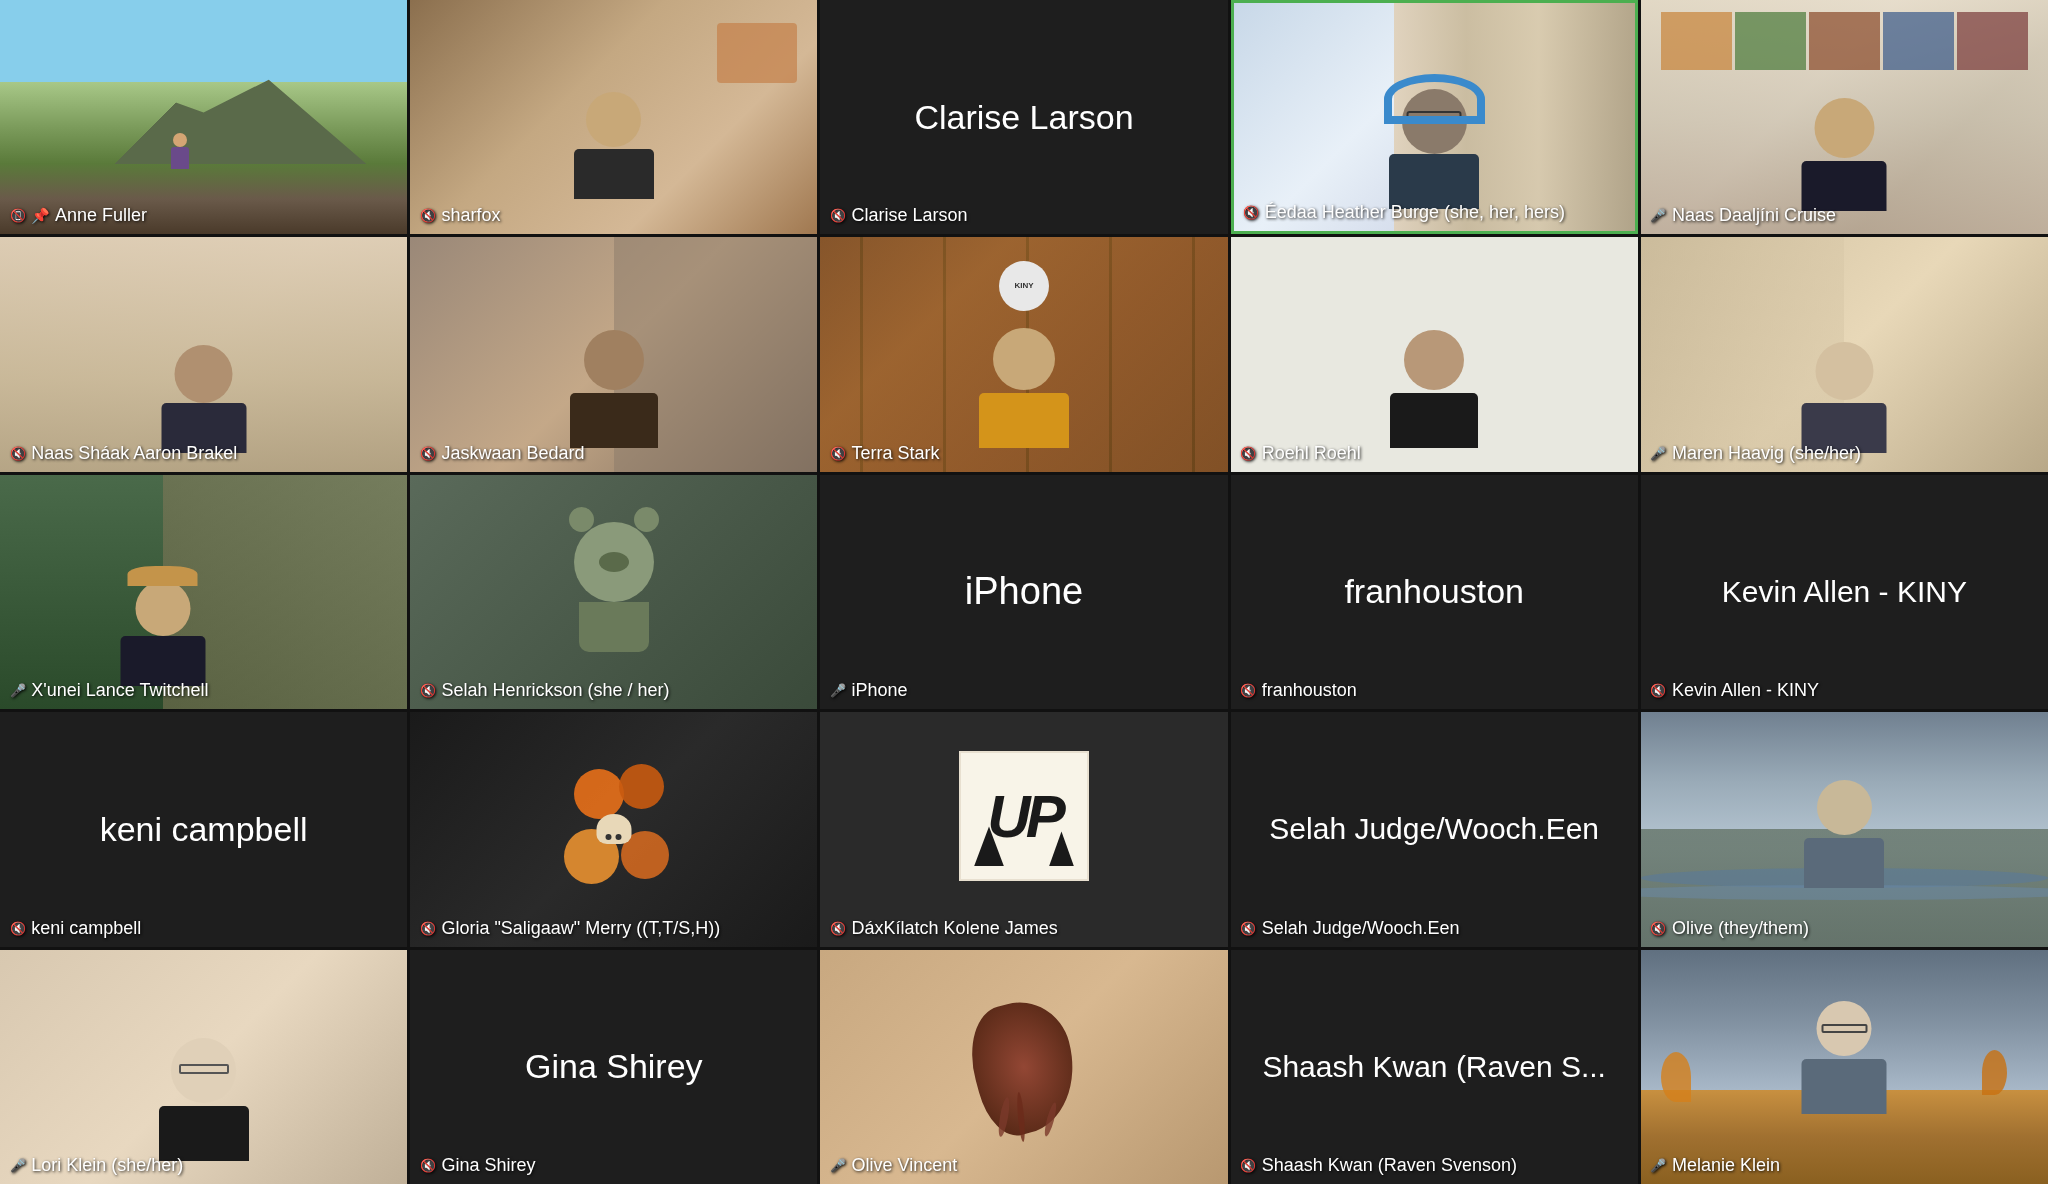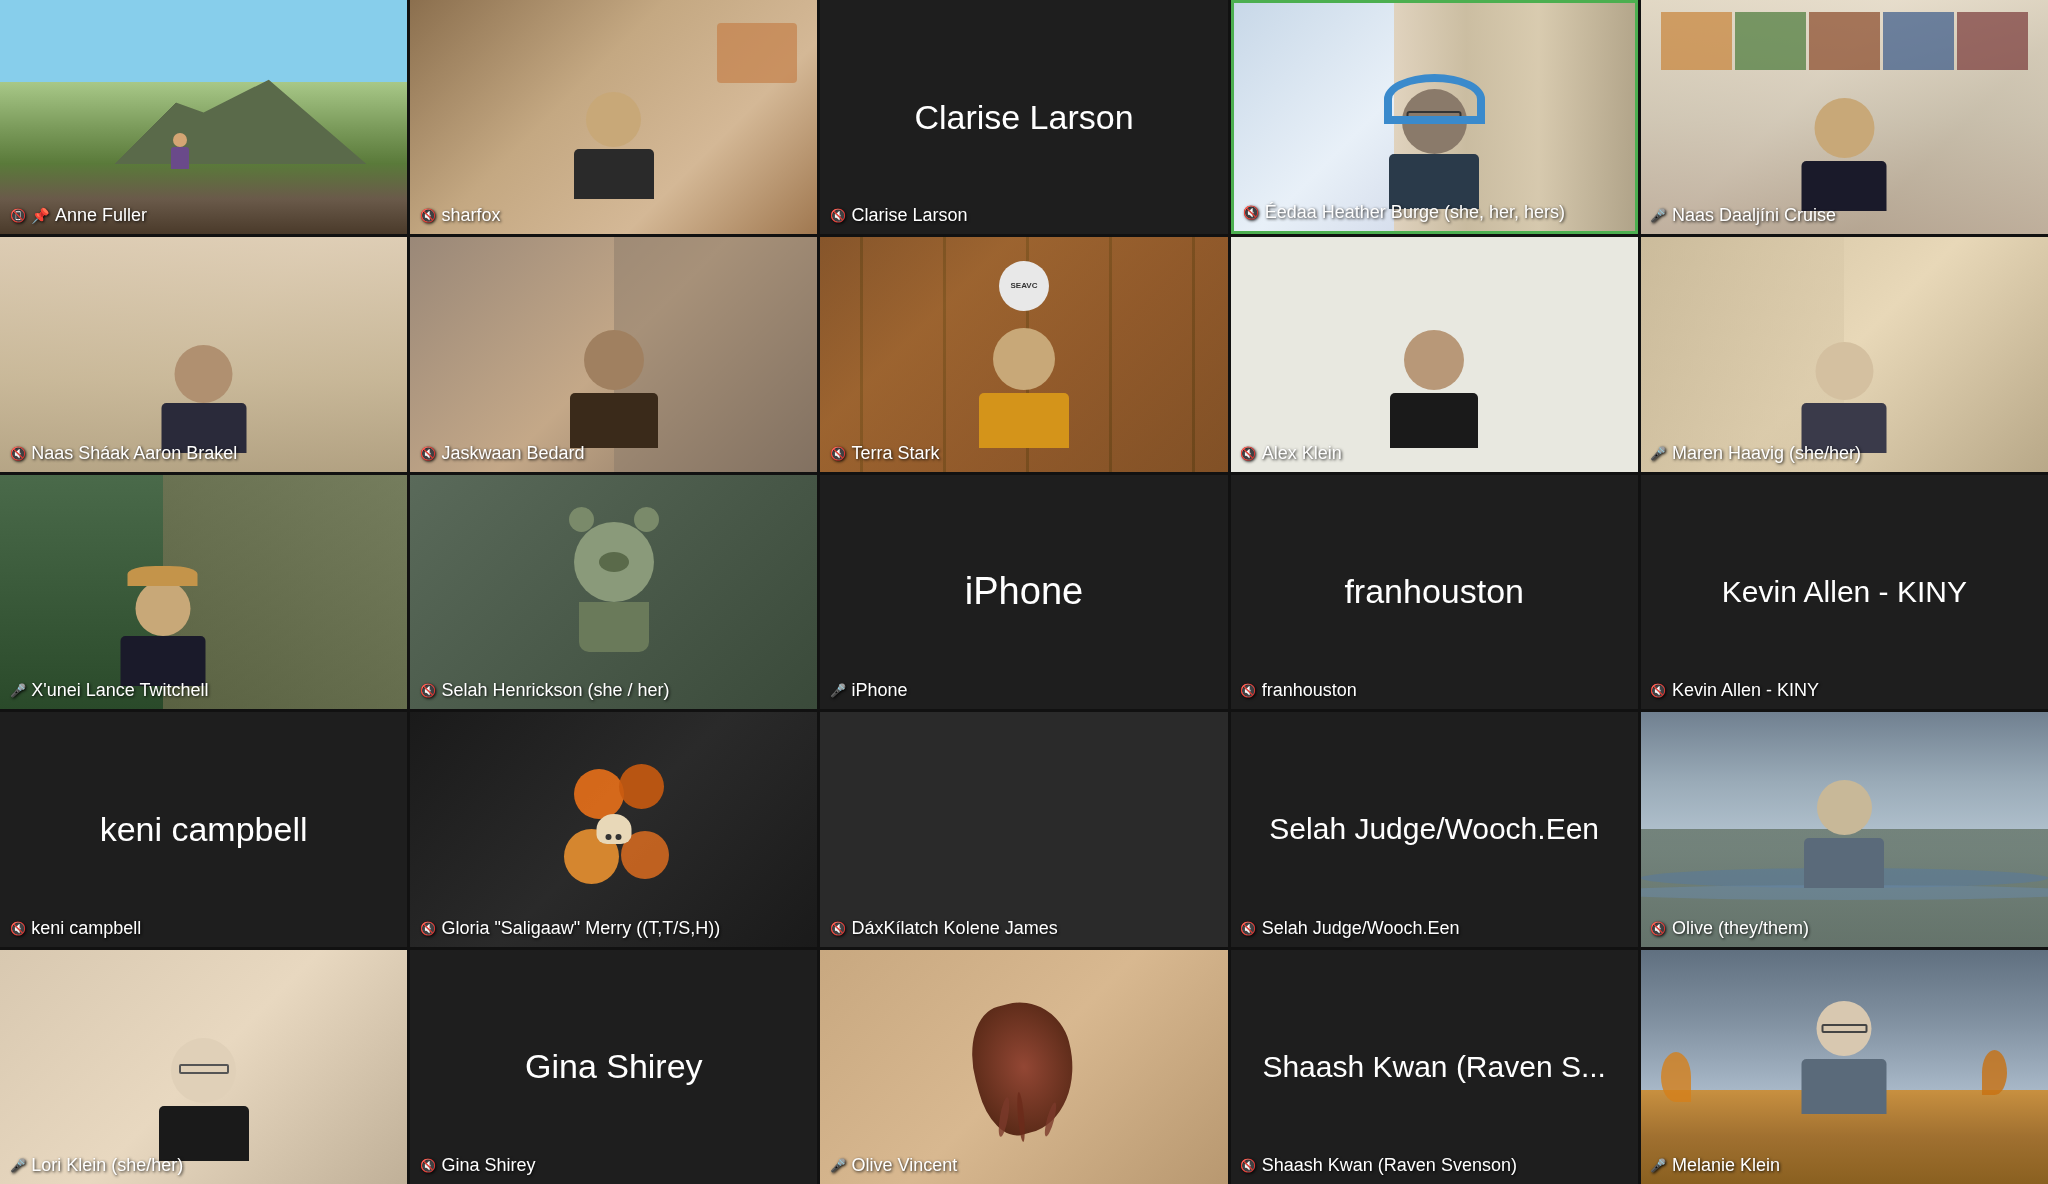--- a/index.html
+++ b/index.html
@@ -163,40 +163,40 @@
     <div class="tile-label">
       <span style="color:#e74c3c;font-size:13px;">🔇</span>
       <span>Jaskwaan Bedard</span>
     </div>
   </div>
 
   <div class="tile" style="background:linear-gradient(135deg,#7a4a2a 0%,#c47a3a 30%,#a05a2a 60%,#6a3a1a 100%);">
 
     <div style="position:absolute;top:0;left:0;width:100%;height:100%;background:repeating-linear-gradient(90deg,#8b5a2b 0px,#8b5a2b 40px,#6b4a1b 40px,#6b4a1b 43px,#8b5a2b 43px,#8b5a2b 83px);opacity:0.7;"></div>
 
-    <div style="position:absolute;top:10%;left:50%;transform:translateX(-50%);width:50px;height:50px;border-radius:50%;background:#e8e8e8;display:flex;align-items:center;justify-content:center;font-size:8px;font-weight:bold;color:#333;">SEAVC</div>
+    <div style="position:absolute;top:10%;left:50%;transform:translateX(-50%);width:50px;height:50px;border-radius:50%;background:#e8e8e8;display:flex;align-items:center;justify-content:center;font-size:8px;font-weight:bold;color:#333;">KINY</div>
     <div style="position:absolute;bottom:10%;left:50%;transform:translateX(-50%);display:flex;flex-direction:column;align-items:center;">
       <div style="width:62px;height:62px;border-radius:50%;background:#c8a878;margin-bottom:3px;"></div>
       <div style="width:90px;height:55px;background:#d4941a;border-radius:5px 5px 0 0;"></div>
     </div>
     <div class="tile-label">
       <span style="color:#e74c3c;font-size:13px;">🔇</span>
       <span>Terra Stark</span>
     </div>
   </div>
 
   <div class="tile" style="background:linear-gradient(135deg,#e8e8e8 0%,#f0f0f0 50%,#d8d8d8 100%);">
     <div style="position:absolute;top:0;left:0;width:100%;height:100%;background:#e8e8e0;"></div>
     <div style="position:absolute;bottom:10%;left:50%;transform:translateX(-50%);display:flex;flex-direction:column;align-items:center;">
       <div style="width:60px;height:60px;border-radius:50%;background:#b89878;margin-bottom:3px;"></div>
       <div style="width:88px;height:55px;background:#1a1a1a;border-radius:5px 5px 0 0;"></div>
     </div>
     <div class="tile-label">
       <span style="color:#e74c3c;font-size:13px;">🔇</span>
-      <span>Alex Klein</span>
+      <span>Roehl Roehl</span>
     </div>
   </div>
 
   <div class="tile" style="background:linear-gradient(135deg,#d0c0a0 0%,#e8d8b8 50%,#b8a888 100%);">
 
     <div style="position:absolute;top:0;left:0;width:50%;height:100%;background:linear-gradient(90deg,#c8b898 0%,#d8c8a8 100%);opacity:0.6;"></div>
     <div style="position:absolute;bottom:8%;left:50%;transform:translateX(-50%);display:flex;flex-direction:column;align-items:center;">
       <div style="width:58px;height:58px;border-radius:50%;background:#d4c0a0;margin-bottom:3px;"></div>
       <div style="width:85px;height:50px;background:#3a3a4a;border-radius:5px 5px 0 0;"></div>
     </div>
@@ -298,20 +298,30 @@
         </div>
       </div>
     </div>
     <div class="tile-label">
       <span style="color:#e74c3c;font-size:13px;">🔇</span>
       <span>Gloria "Saligaaw" Merry ((T,T/S,H))</span>
     </div>
   </div>
 
   <div class="tile tile-bg-mid" style="background:#2a2a2a;">
+    <div style="position:absolute;top:50%;left:50%;transform:translate(-50%,-60%);width:130px;height:130px;background:#f8f4e8;border:2px solid #e8e0d0;display:flex;align-items:center;justify-content:center;padding:5px;">
+
+      <div style="width:110px;height:110px;position:relative;display:flex;align-items:center;justify-content:center;overflow:hidden;">
+
+        <div style="font-size:60px;font-weight:bold;color:#1a1a1a;letter-spacing:-5px;font-style:italic;">UP</div>
+
+        <div style="position:absolute;bottom:5px;left:5px;width:30px;height:40px;background:#1a1a1a;clip-path:polygon(0% 100%,50% 0%,100% 100%);"></div>
+        <div style="position:absolute;bottom:5px;right:5px;width:25px;height:35px;background:#1a1a1a;clip-path:polygon(0% 100%,50% 0%,100% 100%);"></div>
+      </div>
+    </div>
     <div class="tile-label">
       <span style="color:#e74c3c;font-size:13px;">🔇</span>
       <span>DáxKílatch Kolene James</span>
     </div>
   </div>
 
   <div class="tile tile-bg-dark">
     <div class="tile-flex-col">
       <div style="color:#fff;font-size:30px;font-weight:300;text-align:center;padding:0 20px;">Selah Judge/Wooch.Een</div>
     </div>

